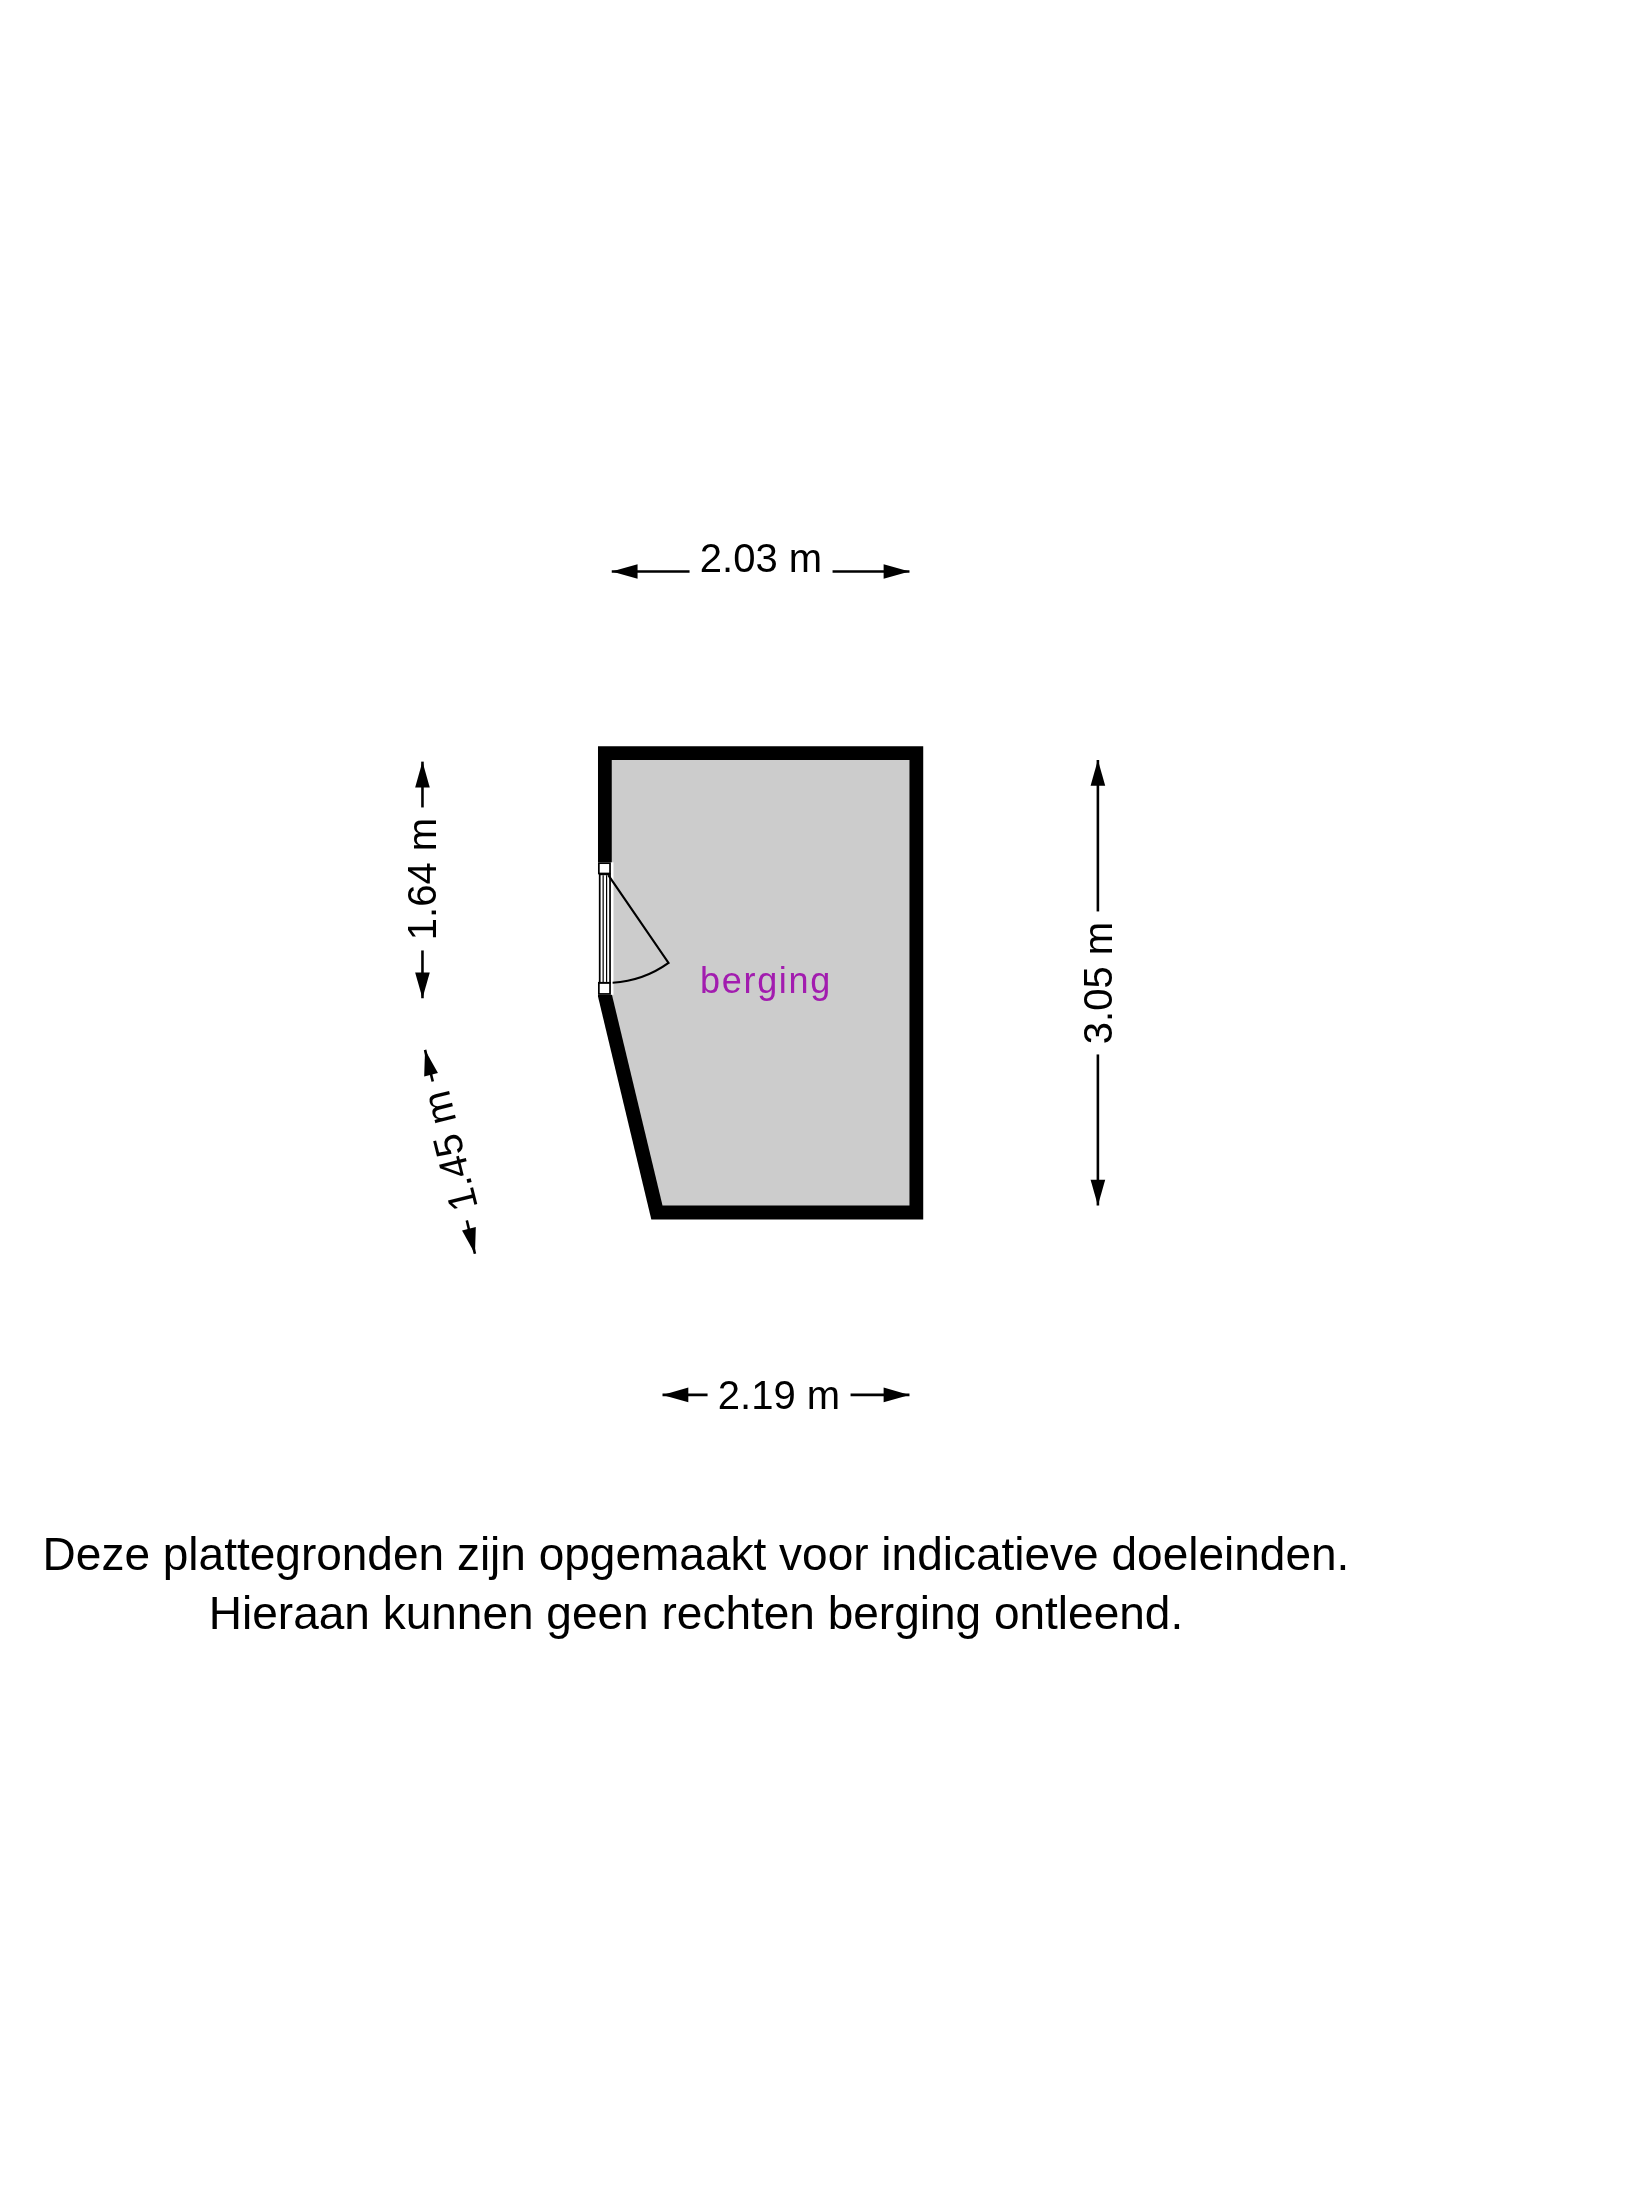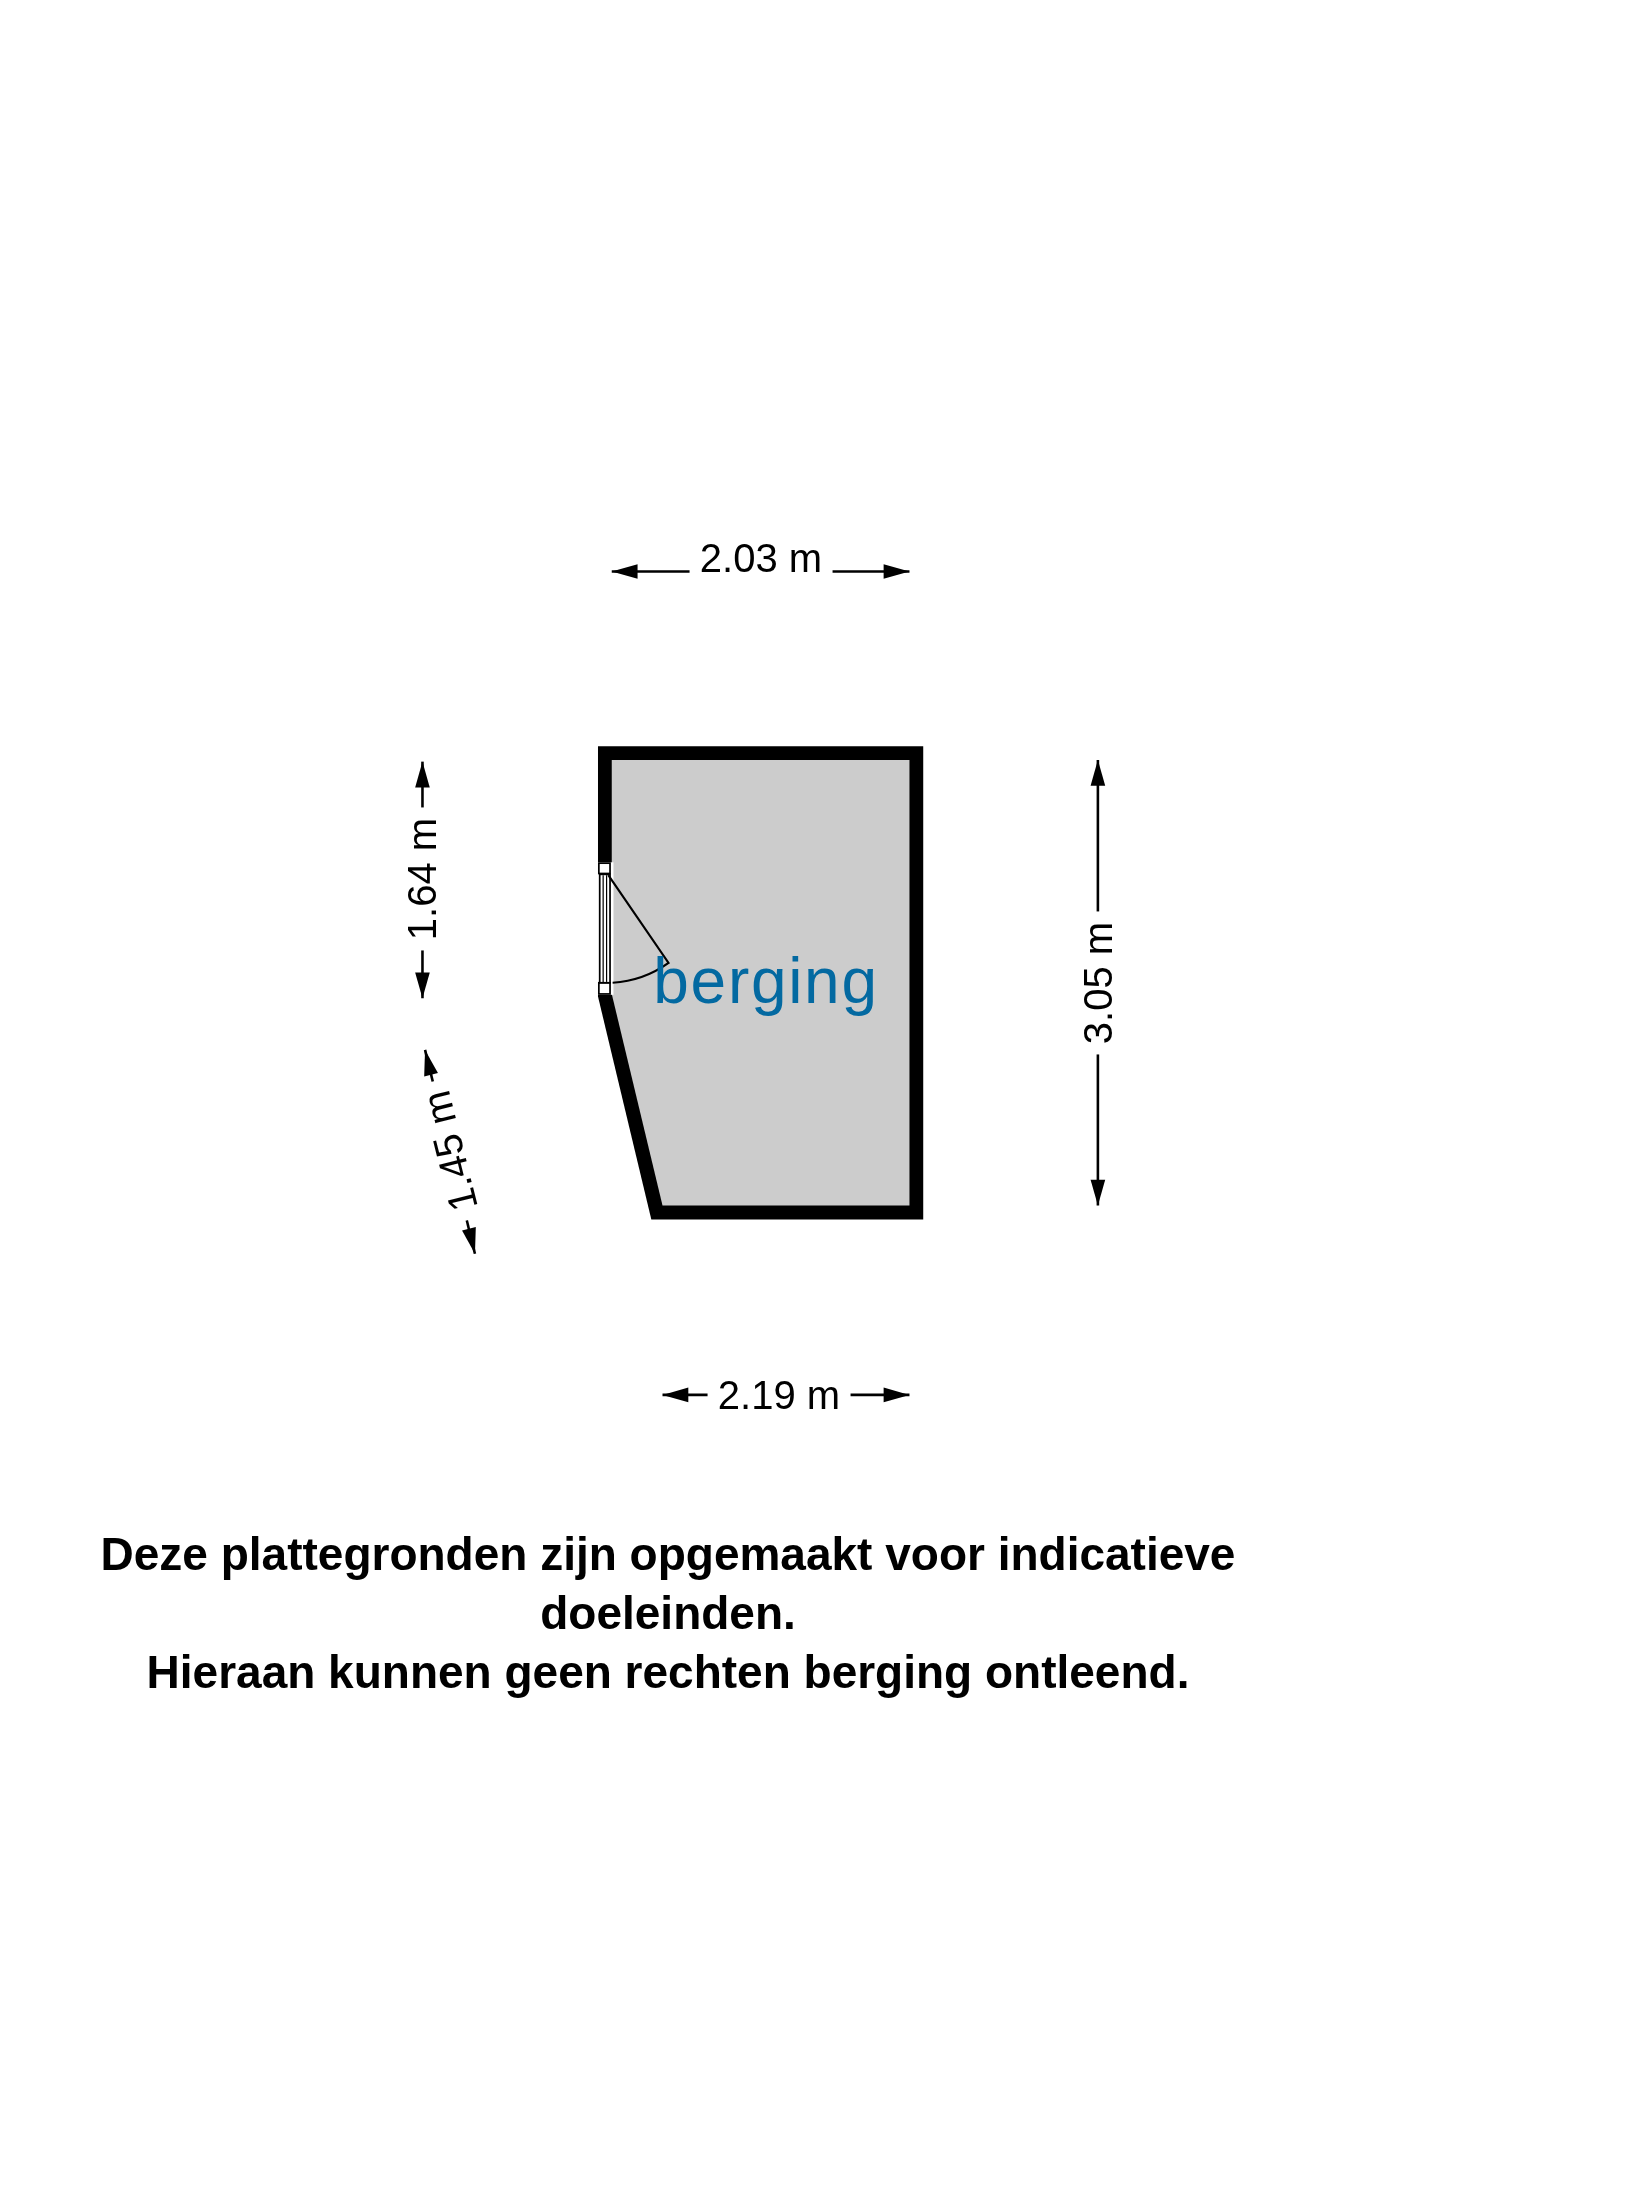--- a/index.html
+++ b/index.html
@@ -34,37 +34,38 @@
     transform: translate(-50%, -50%);
   }
   .dim-label.rot90 {
     transform: translate(-50%, -50%) rotate(-90deg);
   }
   .dim-label.rot104 {
     transform: translate(-50%, -50%) rotate(-104deg);
   }
   .room-label {
     position: absolute;
-    font-size: 64px;
+    font-size: 36px;
     line-height: 1;
     letter-spacing: 1.7px;
-    color: #0369a1;
+    color: #a21caf;
     white-space: nowrap;
     transform: translate(-50%, -50%);
   }
   .footer {
     position: absolute;
     left: 0;
     top: 1525px;
     width: 1336px;
     text-align: center;
-    font-weight: bold;
+    font-weight: normal;
     font-size: 46px;
     line-height: 59px;
     color: #000000;
+    padding-left: 28px;
   }
 </style>
 </head>
 <body>
 
 <div id="page">
 
   <svg id="plan-svg" viewBox="0 0 1920 2560" xmlns="http://www.w3.org/2000/svg">
 
     <polygon points="695,867 1073,867 1073,1417 757,1417 695,1158" fill="#000000"></polygon>

